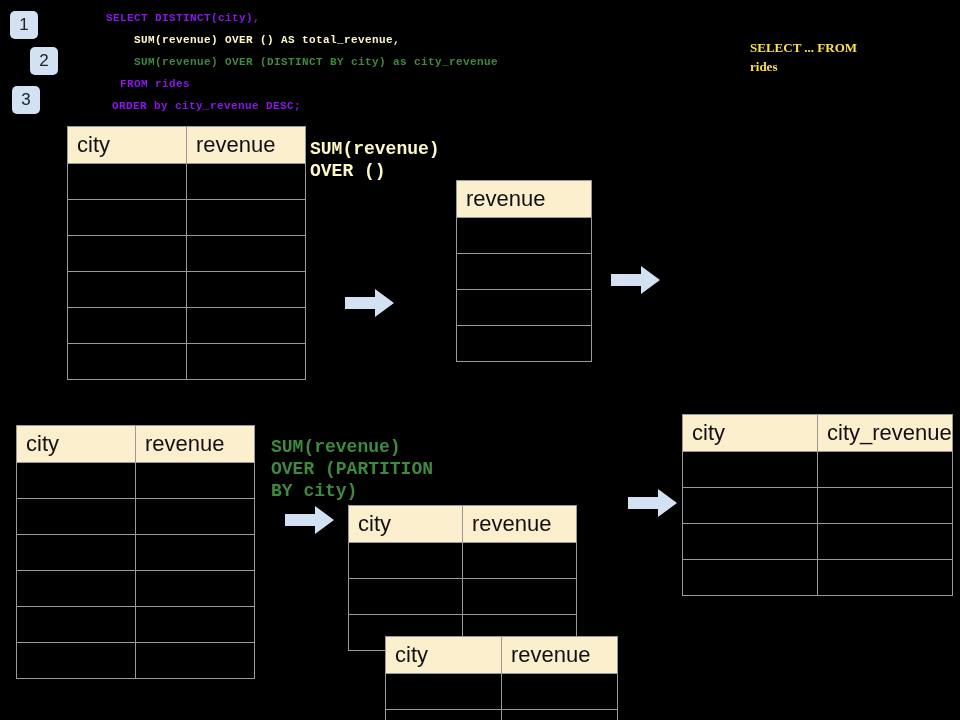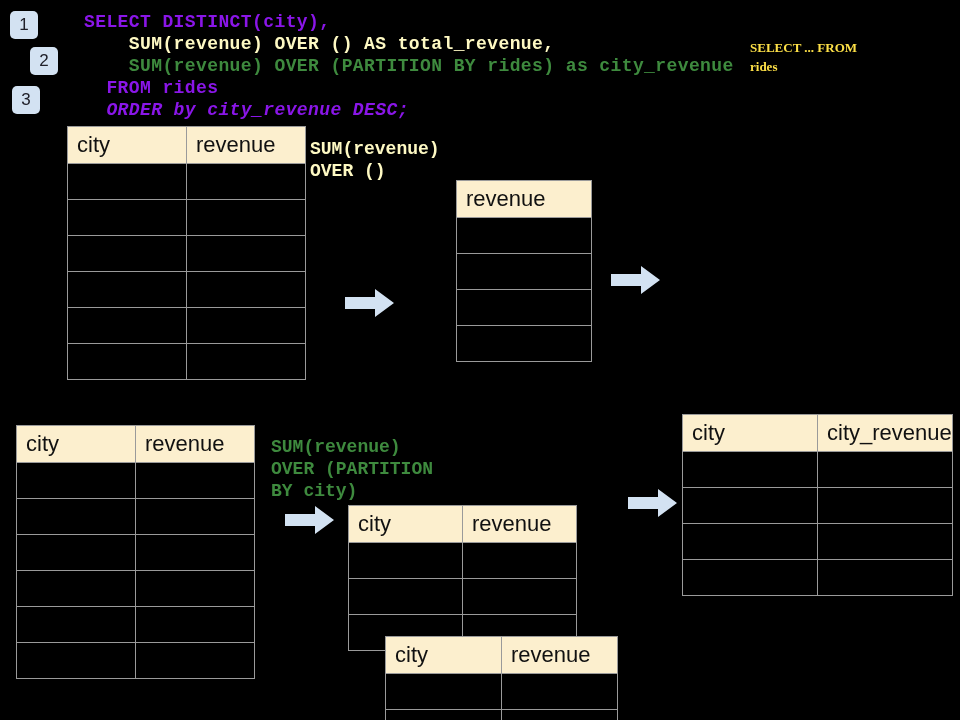--- a/index.html
+++ b/index.html
@@ -27,24 +27,25 @@
     font-family: "Liberation Sans", sans-serif;
     font-size: 17px;
     line-height: 28px;
     text-align: center;
   }
 
   
   .code {
     position: absolute;
     font-family: "Liberation Mono", monospace;
-    font-size: 18px;
+    font-size: 11px;
     font-weight: bold;
     letter-spacing: 0.4px;
     white-space: pre;
+    margin-left: 22px;
   }
   .c-violet { color: #8A16E8; }
   .c-red    { color: #fef9c3; }
   .c-green  { color: #3E8A3E; }
 
   
   .anno {
     position: absolute;
     font-family: "Liberation Mono", monospace;
     font-size: 18px;
@@ -99,23 +100,23 @@
 <body>
 
 <div id="canvas">
 
   <div class="badge" style="left:10px; top:11px;">1</div>
   <div class="badge" style="left:30px; top:47px;">2</div>
   <div class="badge" style="left:12px; top:86px;">3</div>
 
   <div class="code c-violet" style="left:84px; top:12px;">SELECT DISTINCT(city),</div>
   <div class="code c-red" style="left:84px; top:34px;">    SUM(revenue) OVER () AS total_revenue,</div>
-  <div class="code c-green" style="left:84px; top:56px;">    SUM(revenue) OVER (PARTITION BY rides) as city_revenue</div>
+  <div class="code c-green" style="left:84px; top:56px;">    SUM(revenue) OVER (DISTINCT BY city) as city_revenue</div>
   <div class="code c-violet" style="left:84px; top:78px;">  FROM rides</div>
-  <div class="code c-violet" style="left:84px; top:100px;font-style:italic;">  ORDER by city_revenue DESC;</div>
+  <div class="code c-violet" style="left:76px; top:100px;">  ORDER by city_revenue DESC;</div>
 
   <div class="anno-right" style="left:750px; top:38px;">SELECT ... FROM
 rides</div>
 
   <table class="tbl" style="left:67px; top:126px; width:238px;">
     <colgroup>
         <col style="width:119px">
         <col style="width:119px">
       </colgroup>
     <thead>

